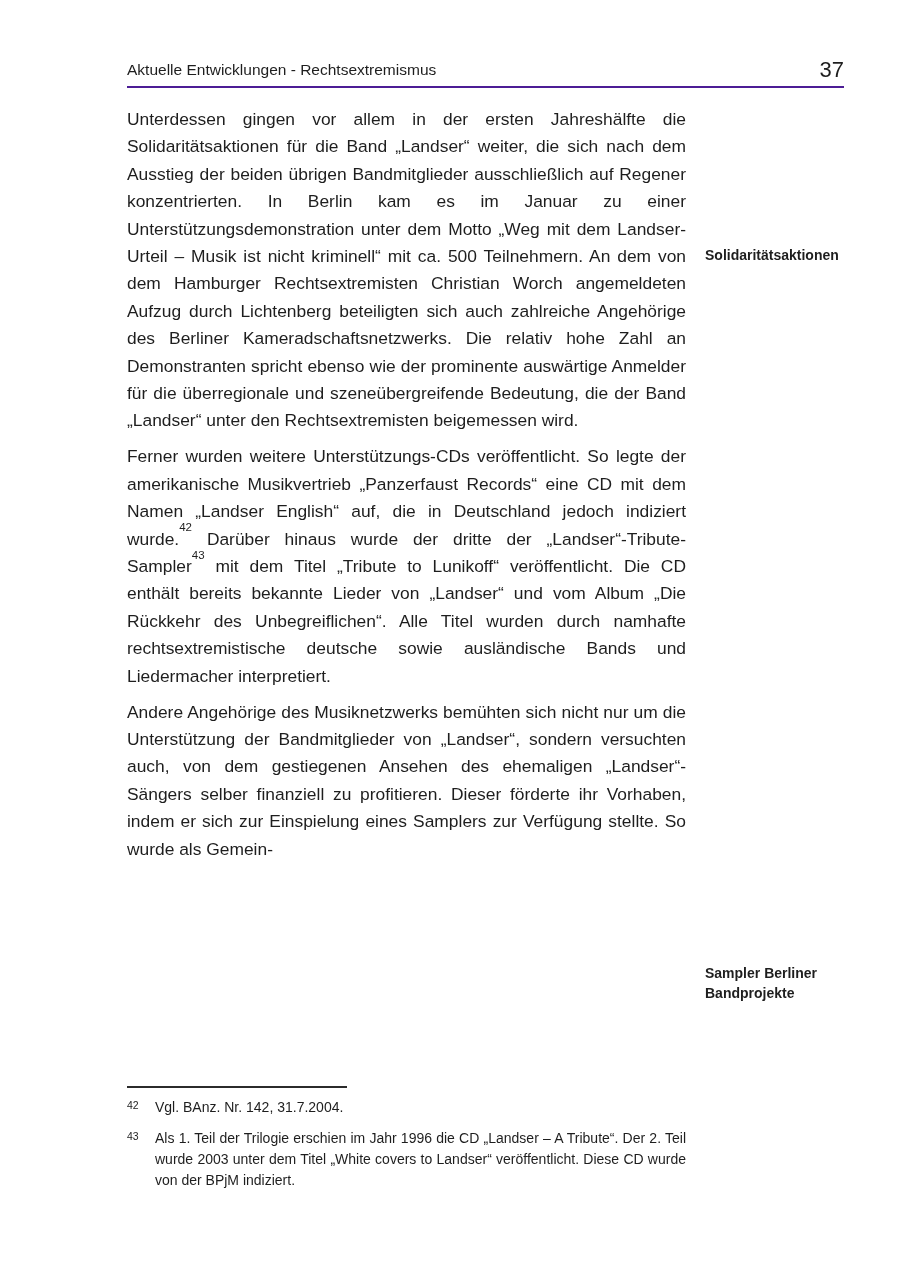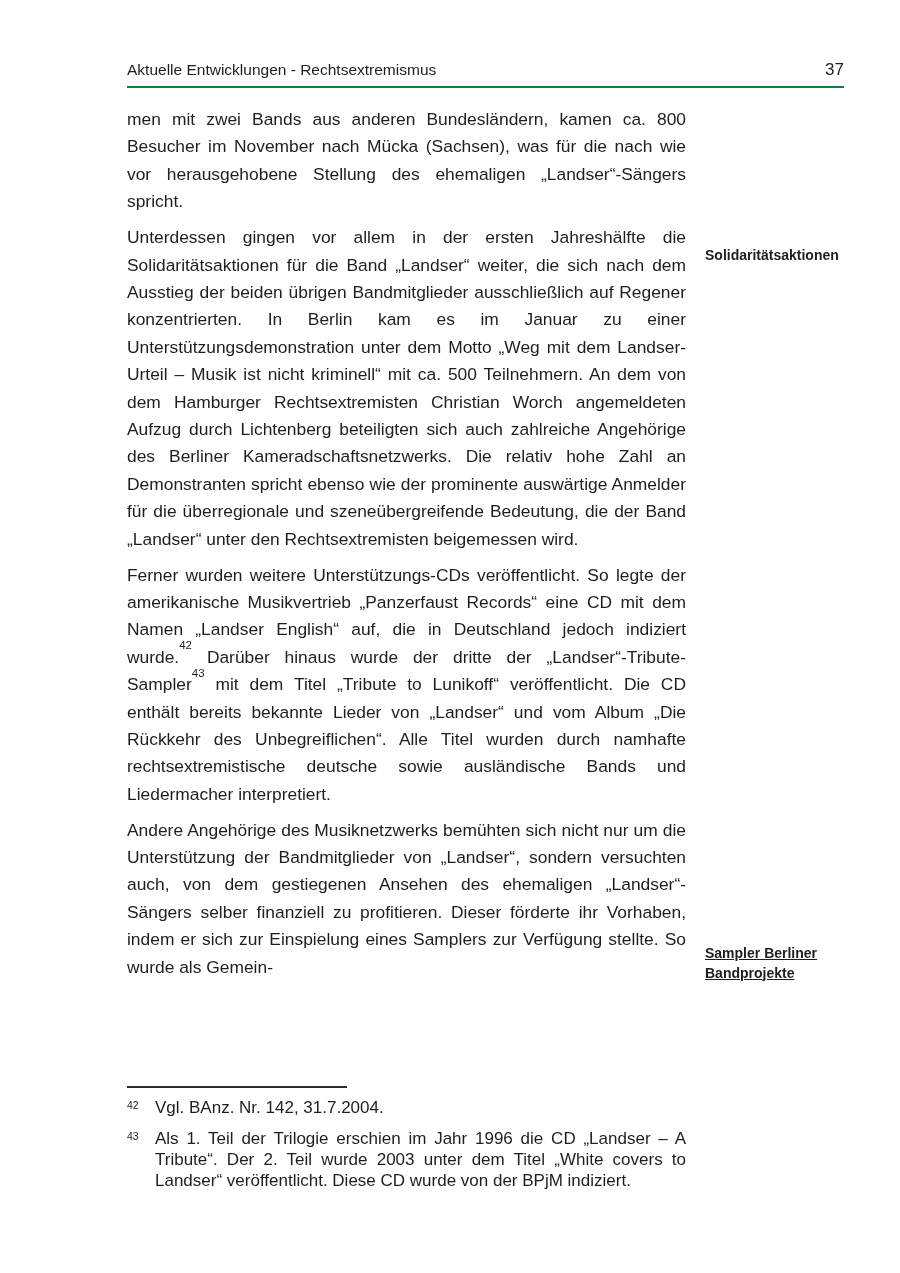--- a/index.html
+++ b/index.html
@@ -9,73 +9,72 @@
     color: #1e1e1e;
     font-family: "Liberation Sans", "DejaVu Sans", sans-serif;
     position: relative;
     overflow: hidden;
   }
   .page { position: absolute; inset: 0; background: #ffffff; }
 
   .header {
     position: absolute; left: 127px; top: 60px; width: 717px;
     display: flex; justify-content: space-between; align-items: flex-end;
-    border-bottom: 2px solid #15803d; padding-bottom: 7px;
+    border-bottom: 2px solid #4c1d95; padding-bottom: 7px;
   }
   .header-title { font-size: 15.5px; line-height: 18px; }
-  .page-number  { font-size: 17px; line-height: 19px; }
+  .page-number  { font-size: 22px; line-height: 19px; }
 
   .main { position: absolute; left: 127px; top: 106px; width: 559px; }
   .para {
     margin: 0 0 8.5px 0;
     font-size: 17.4px; line-height: 27.4px;
     text-align: justify;
     hyphens: none;
   }
   .fn-ref {
     font-size: 11.5px; line-height: 0;
     position: relative; top: -6.5px;
   }
 
   .margin-note {
     position: absolute; left: 705px; width: 180px;
     font-weight: bold; font-size: 14px; line-height: 19.5px;
   }
   .note-solidaritaet { top: 246px; }
-  .note-sampler { top: 944px; text-decoration: underline; }
+  .note-sampler { top: 964px; }
 
   .footnotes { position: absolute; left: 127px; top: 1086px; width: 559px; }
   .fn-rule {
     width: 220px; height: 0;
     border-top: 2px solid #2b2b2b;
     margin-bottom: 9px;
   }
   .footnote { display: flex; margin-bottom: 10px; }
   .fn-marker {
     flex: 0 0 28px; width: 28px;
     font-size: 10.5px; line-height: 14px; padding-top: 1px;
   }
   .fn-text {
     flex: 1;
-    font-size: 17px; line-height: 21px;
+    font-size: 14px; line-height: 21px;
     text-align: justify;
   }
 </style>
 </head>
 <body>
 
 <div class="page">
 
   <div class="header">
     <span class="header-title">Aktuelle Entwicklungen - Rechtsextremismus</span>
     <span class="page-number">37</span>
   </div>
 
   <div class="main">
-    <p class="para"><span>men mit zwei Bands aus anderen Bundesländern, kamen ca. 800 Besucher im November nach Mücka (Sachsen), was für die nach wie vor herausgehobene Stellung des ehemaligen „Landser“-Sängers spricht.</span></p>
     <p class="para"><span>Unterdessen gingen vor allem in der ersten Jahreshälfte die Solidaritätsaktionen für die Band „Landser“ weiter, die sich nach dem Ausstieg der beiden übrigen Bandmitglieder ausschließlich auf Regener konzentrierten. In Berlin kam es im Januar zu einer Unterstützungsdemonstration unter dem Motto „Weg mit dem Landser-Urteil – Musik ist nicht kriminell“ mit ca. 500 Teilnehmern. An dem von dem Hamburger Rechtsextremisten Christian Worch angemeldeten Aufzug durch Lichtenberg beteiligten sich auch zahlreiche Angehörige des Berliner Kameradschaftsnetzwerks. Die relativ hohe Zahl an Demonstranten spricht ebenso wie der prominente auswärtige Anmelder für die überregionale und szeneübergreifende Bedeutung, die der Band „Landser“ unter den Rechtsextremisten beigemessen wird.</span></p>
     <p class="para"><span>Ferner wurden weitere Unterstützungs-CDs veröffentlicht. So legte der amerikanische Musikvertrieb „Panzerfaust Records“ eine CD mit dem Namen „Landser English“ auf, die in Deutschland jedoch indiziert wurde.</span><sup class="fn-ref">42</sup><span> Darüber hinaus wurde der dritte der „Landser“-Tribute-Sampler</span><sup class="fn-ref">43</sup><span> mit dem Titel „Tribute to Lunikoff“ veröffentlicht. Die CD enthält bereits bekannte Lieder von „Landser“ und vom Album „Die Rückkehr des Unbegreiflichen“. Alle Titel wurden durch namhafte rechtsextremistische deutsche sowie ausländische Bands und Liedermacher interpretiert.</span></p>
     <p class="para"><span>Andere Angehörige des Musiknetzwerks bemühten sich nicht nur um die Unterstützung der Bandmitglieder von „Landser“, sondern versuchten auch, von dem gestiegenen Ansehen des ehemaligen „Landser“-Sängers selber finanziell zu profitieren. Dieser förderte ihr Vorhaben, indem er sich zur Einspielung eines Samplers zur Verfügung stellte. So wurde als Gemein-</span></p>
   </div>
 
   <div class="margin-note note-solidaritaet">Solidaritätsaktionen</div>
   <div class="margin-note note-sampler">Sampler Berliner Bandprojekte</div>
 
   <div class="footnotes">
     <div class="fn-rule"></div>

